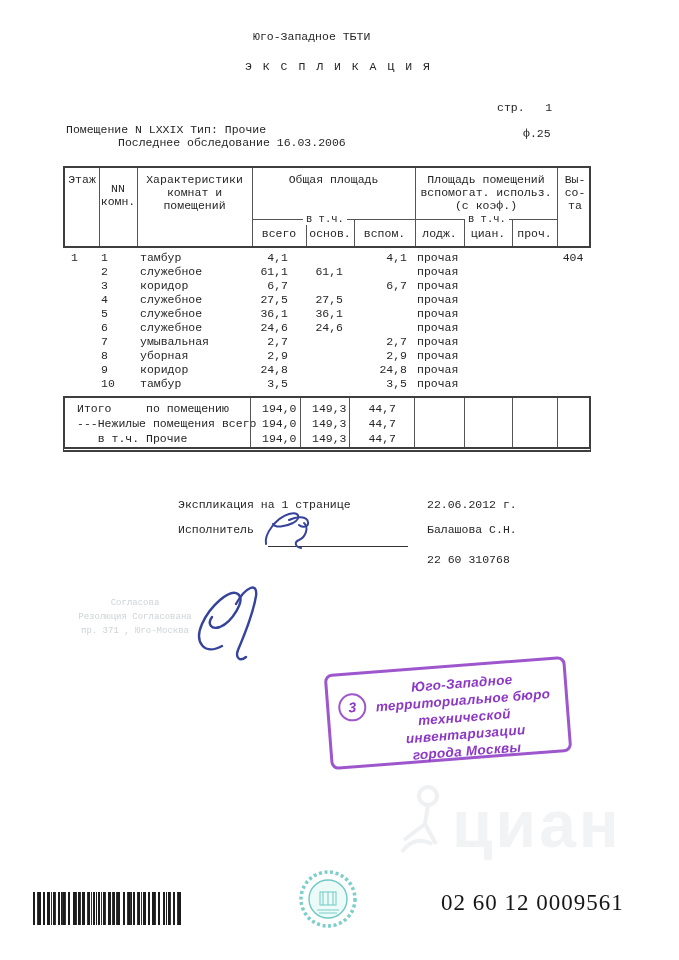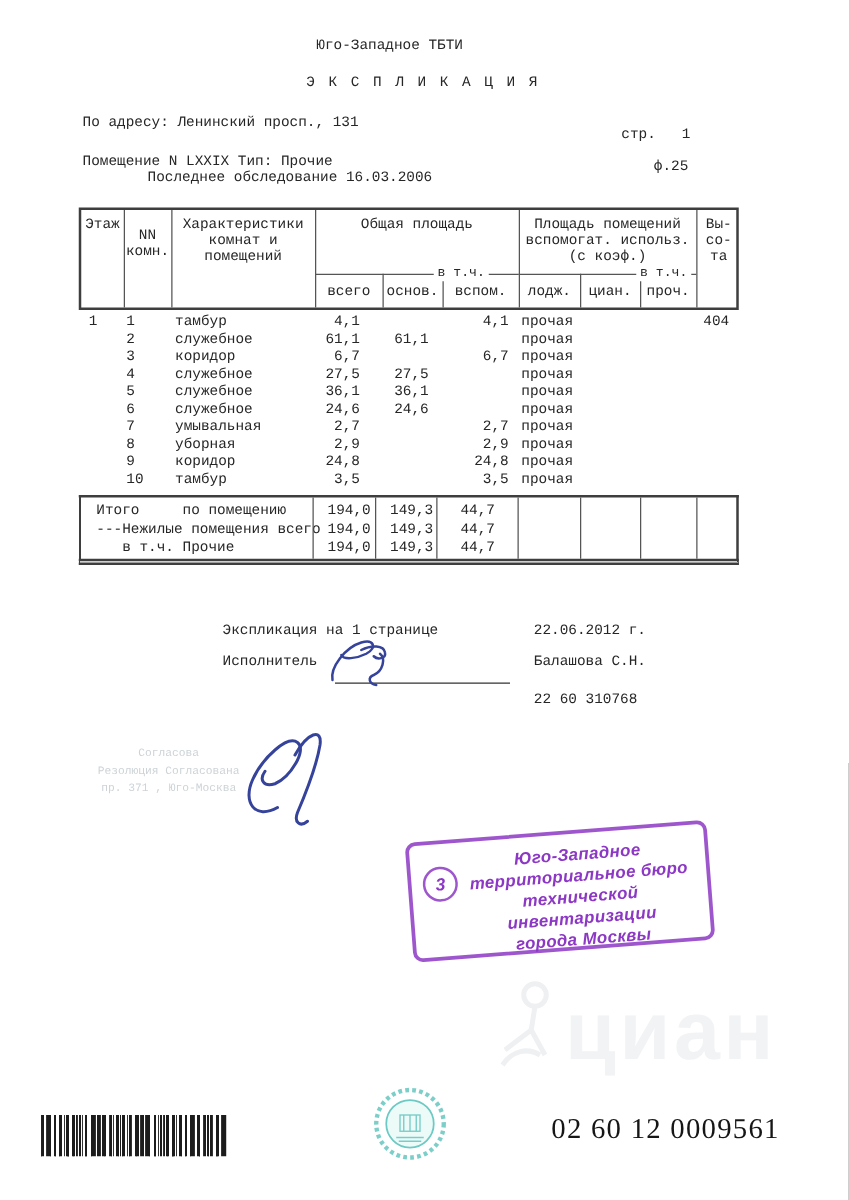--- a/index.html
+++ b/index.html
@@ -9,21 +9,21 @@
     font-size:11.5px;color:#262626;overflow:hidden;margin:0 auto;
   }
   .abs{position:absolute;white-space:pre;}
   
   .htable{position:absolute;left:63px;top:166px;width:528px;height:82px;
     border:2px solid #3e3e3e;box-sizing:border-box;}
   .vl{position:absolute;top:0;bottom:0;width:1px;background:#555;}
   .vl2{position:absolute;top:51px;bottom:0;width:1px;background:#555;}
   .hvl{position:absolute;top:51px;height:1px;background:#555;}
   .hcell{position:absolute;text-align:center;line-height:13px;white-space:pre;}
-  .vtch{position:absolute;top:45px;background:#fff;padding:0 3px;font-size:10.5px;margin-left:44px;}
+  .vtch{position:absolute;top:45px;background:#fff;padding:0 3px;font-size:10.5px;}
   
   .rows{position:absolute;left:63px;top:251px;width:528px;}
   .row{display:grid;grid-template-columns:34px 38px 115px 54px 48px 61px 49px 48px 45px 36px;
     height:14px;line-height:14px;}
   .row span{white-space:pre;overflow:visible;}
   .c-fl{padding-left:8px}.c-n{padding-left:4px}.c-nm{padding-left:5px}
   .c-t{text-align:right;padding-right:16px}.c-m{text-align:right;padding-right:9px}
   .c-a{text-align:right;padding-right:6px}.c-note{padding-left:4px}.c-h{text-align:center}
   
   .ttable{position:absolute;left:63px;top:396px;width:528px;height:56px;
@@ -59,21 +59,20 @@
   .serial{position:absolute;left:441px;top:890px;font-family:"Liberation Serif","DejaVu Serif",serif;
     font-size:23px;letter-spacing:1px;color:#161616;white-space:pre;}
 </style>
 </head>
 <body>
 
 <div class="page">
 
   <div class="abs" style="left:253px;top:30px;">Юго-Западное ТБТИ</div>
   <div class="abs" style="left:245px;top:60px;letter-spacing:2px;">Э К С П Л И К А Ц И Я</div>
-  <div class="abs" style="left:66px;top:92px;">По адресу: Ленинский просп., 131</div>
   <div class="abs" style="left:497px;top:101px;">стр.   1</div>
   <div class="abs" style="left:66px;top:123px;">Помещение N LXXIX Тип: Прочие</div>
   <div class="abs" style="left:523px;top:127px;">ф.25</div>
   <div class="abs" style="left:118px;top:136px;">Последнее обследование 16.03.2006</div>
 
   <div class="htable">
     <div class="vl" style="left:34px"></div>
     <div class="vl" style="left:72px"></div>
     <div class="vl" style="left:187px"></div>
     <div class="vl" style="left:350px"></div>

